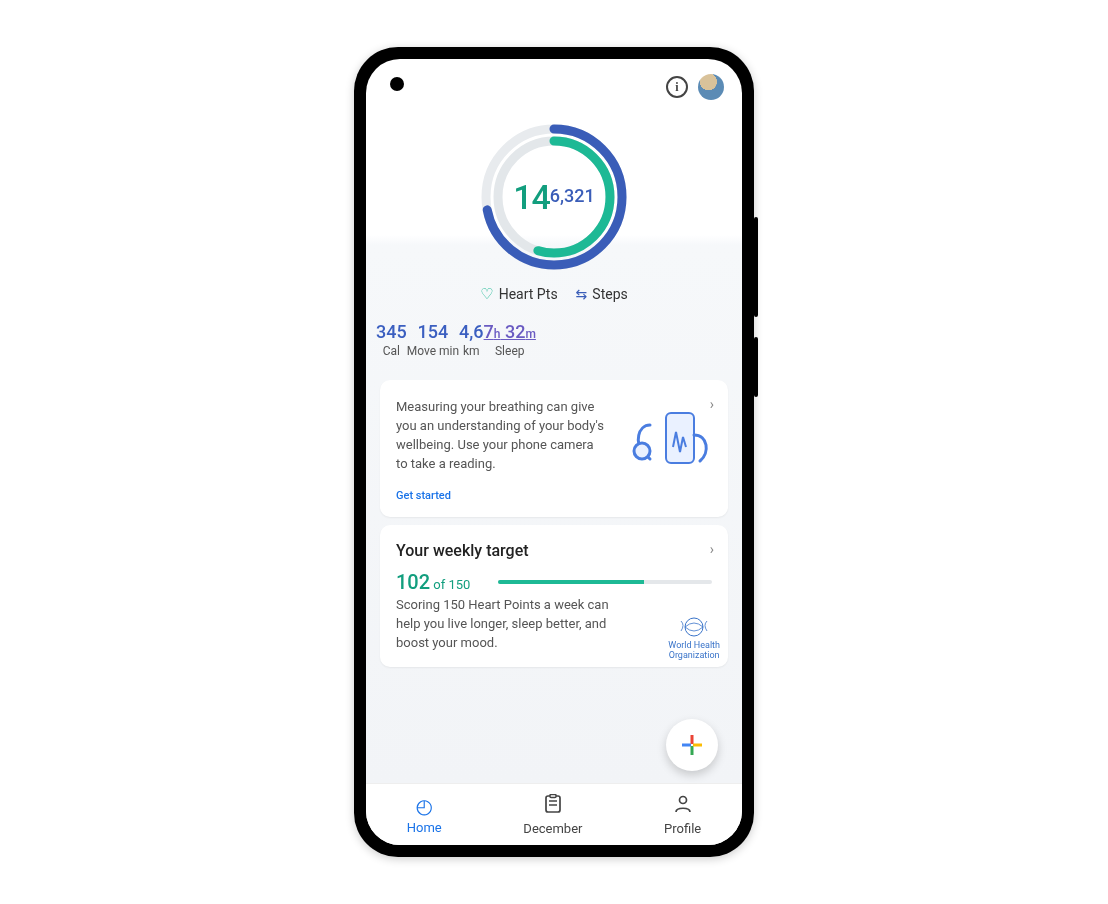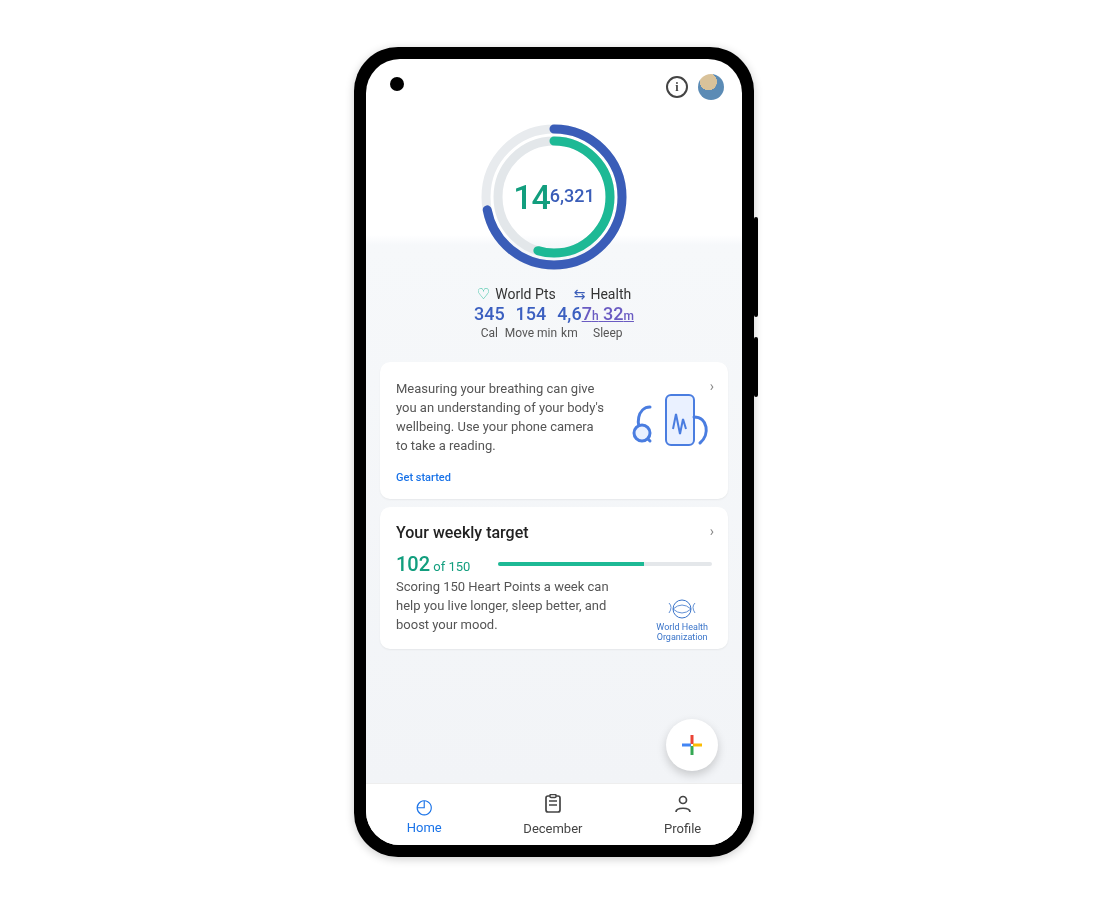--- a/index.html
+++ b/index.html
@@ -38,21 +38,21 @@
   .ring-wrap { display:flex; justify-content:center; padding-top:2px;}
   .ring { width:160px; height:160px; position:relative; }
   .ring svg { transform: rotate(-90deg); }
   .ring-center { position:absolute; inset:0; display:flex; flex-direction:row; align-items:center; justify-content:center; }
   .ring-val-top { font-size:34px; font-weight:500; color:#129e7e; letter-spacing:-1px;}
   .ring-val-bot { font-size:18px; font-weight:500; color:#3a5db8; margin-top:-4px;}
   .legend { display:flex; justify-content:center; gap:18px; margin-top:8px; font-size:14px; color:#333;}
   .legend span { display:flex; align-items:center; gap:5px;}
   .heart-ic { color:#1db995; font-size:15px;}
   .steps-ic { color:#3a5db8; font-size:14px;}
-  .stats { display:flex; justify-content:center; padding:0 10px 14px;}
+  .stats { display:flex; justify-content:flex-start; margin-top:18px; padding:0 10px 14px;}
   .stat { text-align:center; }
   .stat .v { font-size:18px; font-weight:500; color:#3b5fc0;}
   .stat .v.purple { color:#6a5bc2;text-decoration:underline;}
   .stat .v .sm { font-size:12px;}
   .stat .lbl { font-size:12px; color:#555; margin-top:2px;}
   .card {
     background:#fff; margin:8px 14px; border-radius:10px; padding:16px 16px 14px;
     box-shadow: 0 1px 2px rgba(0,0,0,0.06);
     position:relative;
   }
@@ -60,21 +60,21 @@
   .card .chev { position:absolute; top:16px; right:14px; color:#888; font-size:14px;}
   .card p { font-size:13px; color:#555; line-height:1.45; margin-top:2px; max-width:210px;}
   .card .link { color:#1a73e8; font-size:11px; font-weight:500; margin-top:16px; display:inline-block; cursor:pointer;}
   .card .illus { position:absolute; right:10px; bottom:30px; width:90px; height:80px; }
   .subdate { font-size:12px; color:#777; margin-top:4px;}
   .target-row { display:flex; align-items:center; gap:28px; margin-top:10px;}
   .target-val { font-size:20px; font-weight:500; color:#129e7e;}
   .target-of { font-size:13px; color:#129e7e; font-weight:400;}
   .bar { flex:1; height:4px; background:#e4e7ea; border-radius:4px; overflow:hidden;}
   .bar-fill { height:100%; background:#1db995; width:68%;}
-  .who { position:absolute; right:20px; bottom:6px; text-align:center; font-size:9px; color:#3a74c9; line-height:1.1;}
+  .who { position:absolute; right:8px; bottom:6px; text-align:center; font-size:9px; color:#3a74c9; line-height:1.1;}
   .who svg { display:block; margin:0 auto 2px;}
   .fab {
     position:absolute; right:24px; bottom:74px; width:52px; height:52px; border-radius:50%;
     background:#fff; box-shadow:0 4px 10px rgba(0,0,0,0.18);
     display:flex; align-items:center; justify-content:center; font-size:26px; cursor:pointer;
   }
   .navbar {
     height:62px; border-top:1px solid #eee; background:#fff;
     display:flex; justify-content:space-around; align-items:center;
   }
@@ -109,25 +109,25 @@
           <div class="ring-center">
             <div class="ring-val-top">14</div>
             <div class="ring-val-bot">6,321</div>
           </div>
         </div>
       </div>
 
       <div class="legend">
         <span>
             <span class="heart-ic">♡</span>
-            <span>World Pts</span>
+            <span>Heart Pts</span>
           </span>
         <span>
             <span class="steps-ic">⇆</span>
-            <span>Health</span>
+            <span>Steps</span>
           </span>
       </div>
 
       <div class="stats">
         <div class="stat">
           <div class="v">345</div>
           <div class="lbl">Cal</div>
         </div>
         <div class="stat">
           <div class="v">154</div>

